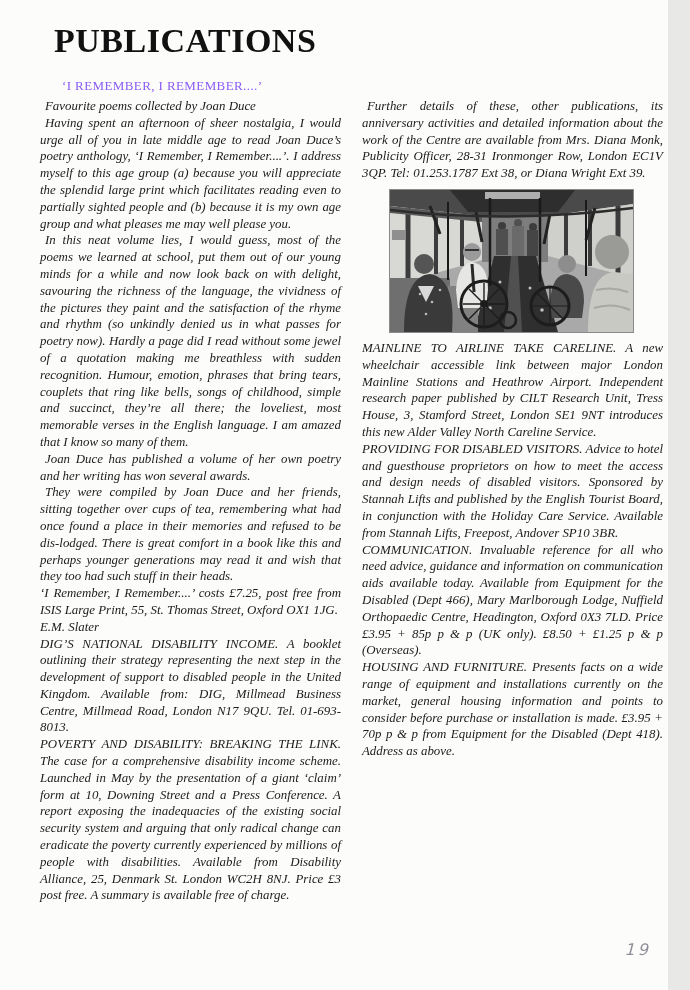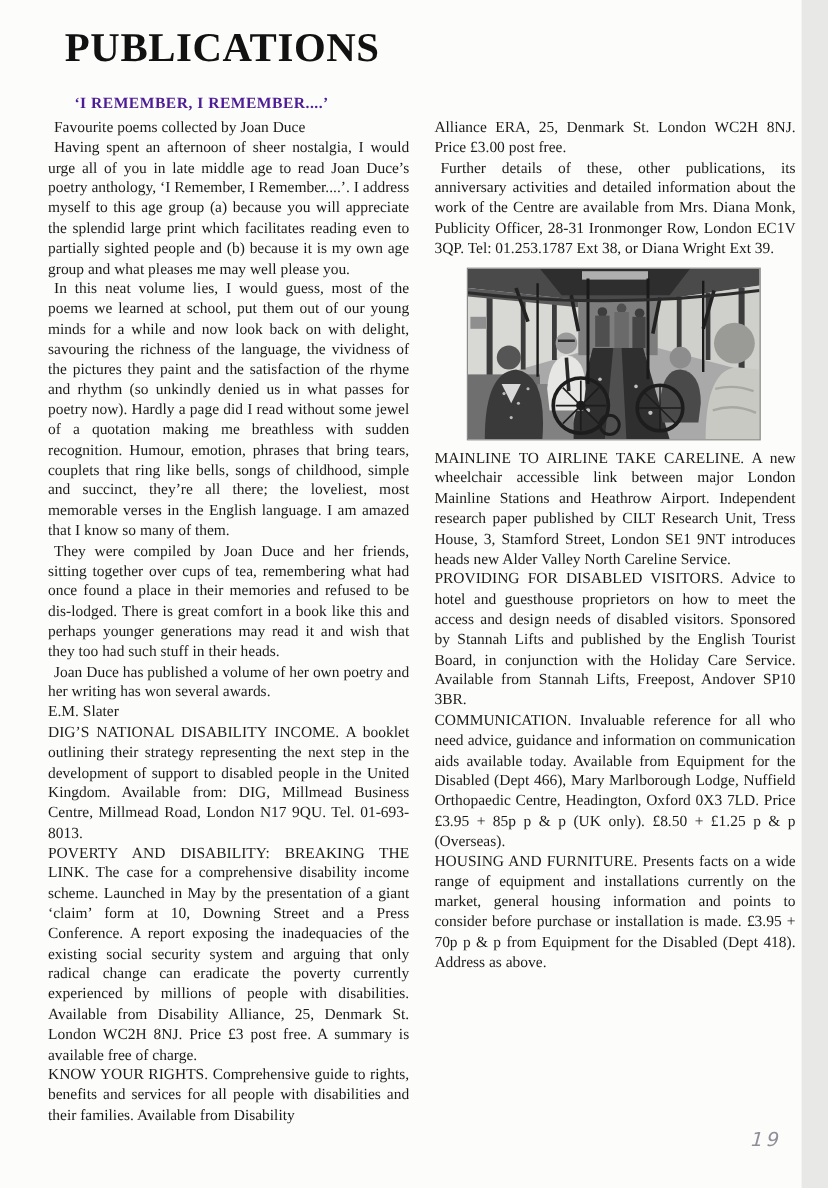--- a/index.html
+++ b/index.html
@@ -10,23 +10,23 @@
     overflow:hidden;
     font-family:"Liberation Serif", serif;
     color:#1b1b1b;
   }
   .title{
     position:absolute;left:54px;top:22px;margin:0;
     font-size:34px;font-weight:bold;letter-spacing:.5px;color:#111;
   }
   .subtitle{
     position:absolute;left:62px;top:78px;
-    font-size:13px;font-weight:bold;letter-spacing:.4px;color:#4c1d95;
+    font-size:13px;font-weight:normal;letter-spacing:.4px;color:#8b5cf6;
   }
-  .col{position:absolute;top:98px;width:301px;}
+  .col{position:absolute;top:98px;width:301px;font-style:italic;}
   .col-left{left:40px;}
   .col-right{left:362px;}
   .col p{
     margin:0;
     font-size:12.9px;line-height:16.8px;
     text-align:justify;
   }
   .indent{text-indent:5px;}
   .signature{text-align:left;}
   .photo-frame{
@@ -54,30 +54,29 @@
 
   <div class="scan-line"></div>
 
   <h1 class="title">PUBLICATIONS</h1>
   <div class="subtitle">‘I REMEMBER, I REMEMBER....’</div>
 
   <div class="col col-left">
     <p class="indent">Favourite poems collected by Joan Duce</p>
     <p class="indent">Having spent an afternoon of sheer nostalgia, I would urge all of you in late middle age to read Joan Duce’s poetry anthology, ‘I Remember, I Remember....’. I address myself to this age group (a) because you will appreciate the splendid large print which facilitates reading even to partially sighted people and (b) because it is my own age group and what pleases me may well please you.</p>
     <p class="indent">In this neat volume lies, I would guess, most of the poems we learned at school, put them out of our young minds for a while and now look back on with delight, savouring the richness of the language, the vividness of the pictures they paint and the satisfaction of the rhyme and rhythm (so unkindly denied us in what passes for poetry now). Hardly a page did I read without some jewel of a quotation making me breathless with sudden recognition. Humour, emotion, phrases that bring tears, couplets that ring like bells, songs of childhood, simple and succinct, they’re all there; the loveliest, most memorable verses in the English language. I am amazed that I know so many of them.</p>
+    <p class="indent">Joan Duce has published a volume of her own poetry and her writing has won several awards.</p>
     <p class="indent">They were compiled by Joan Duce and her friends, sitting together over cups of tea, remembering what had once found a place in their memories and refused to be dis-lodged. There is great comfort in a book like this and perhaps younger generations may read it and wish that they too had such stuff in their heads.</p>
-    <p class="indent">Joan Duce has published a volume of her own poetry and her writing has won several awards.</p>
+    <p>‘I Remember, I Remember....’ costs £7.25, post free from ISIS Large Print, 55, St. Thomas Street, Oxford OX1 1JG.</p>
     <p class="signature">E.M. Slater</p>
     <p>DIG’S NATIONAL DISABILITY INCOME. A booklet outlining their strategy representing the next step in the development of support to disabled people in the United Kingdom. Available from: DIG, Millmead Business Centre, Millmead Road, London N17 9QU. Tel. 01-693-8013.</p>
     <p>POVERTY AND DISABILITY: BREAKING THE LINK. The case for a comprehensive disability income scheme. Launched in May by the presentation of a giant ‘claim’ form at 10, Downing Street and a Press Conference. A report exposing the inadequacies of the existing social security system and arguing that only radical change can eradicate the poverty currently experienced by millions of people with disabilities. Available from Disability Alliance, 25, Denmark St. London WC2H 8NJ. Price £3 post free. A summary is available free of charge.</p>
-    <p>KNOW YOUR RIGHTS. Comprehensive guide to rights, benefits and services for all people with disabilities and their families. Available from Disability</p>
   </div>
 
   <div class="col col-right">
-    <p>Alliance ERA, 25, Denmark St. London WC2H 8NJ. Price £3.00 post free.</p>
     <p class="indent">Further details of these, other publications, its anniversary activities and detailed information about the work of the Centre are available from Mrs. Diana Monk, Publicity Officer, 28-31 Ironmonger Row, London EC1V 3QP. Tel: 01.253.1787 Ext 38, or Diana Wright  Ext  39.</p>
 
     <div class="photo-frame">
       <svg width="243" height="142" viewBox="0 0 243 142" xmlns="http://www.w3.org/2000/svg">
 
         <rect x="0" y="0" width="243" height="142" fill="#a9a9a9"></rect>
 
         <polygon points="0,0 243,0 243,14 160,26 80,26 0,16" fill="#4a4a4a"></polygon>
         <polygon points="60,0 185,0 168,22 78,22" fill="#2e2e2e"></polygon>
         <rect x="95" y="2" width="55" height="7" fill="#cfcfcf" opacity="0.8"></rect>
@@ -154,21 +153,21 @@
 
         <line x1="100" y1="8" x2="100" y2="96" stroke="#1a1a1a" stroke-width="2.5"></line>
         <line x1="150" y1="8" x2="150" y2="92" stroke="#1a1a1a" stroke-width="2.5"></line>
         <line x1="58" y1="12" x2="58" y2="90" stroke="#1a1a1a" stroke-width="2"></line>
         <line x1="196" y1="10" x2="196" y2="86" stroke="#1a1a1a" stroke-width="2"></line>
 
         <path d="M0 20 Q120 34 243 18" stroke="#2c2c2c" stroke-width="2.5" fill="none"></path>
       </svg>
     </div>
 
-    <p>MAINLINE TO AIRLINE TAKE CARELINE. A new wheelchair accessible link between major London Mainline Stations and Heathrow Airport. Independent research paper published by CILT Research Unit, Tress House, 3, Stamford Street, London SE1 9NT introduces heads new Alder Valley North Careline Service.</p>
+    <p>MAINLINE TO AIRLINE TAKE CARELINE. A new wheelchair accessible link between major London Mainline Stations and Heathrow Airport. Independent research paper published by CILT Research Unit, Tress House, 3, Stamford Street, London SE1 9NT introduces this new Alder Valley North Careline Service.</p>
     <p>PROVIDING FOR DISABLED VISITORS. Advice to hotel and guesthouse proprietors on how to meet the access and design needs of disabled visitors. Sponsored by Stannah Lifts and published by the English Tourist Board, in conjunction with the Holiday Care Service. Available from Stannah Lifts, Freepost, Andover SP10 3BR.</p>
     <p>COMMUNICATION. Invaluable reference for all who need advice, guidance and information on communication aids available today. Available from Equipment for the Disabled (Dept 466), Mary Marlborough Lodge, Nuffield Orthopaedic Centre, Headington, Oxford 0X3 7LD. Price £3.95 + 85p p &amp; p (UK only). £8.50 + £1.25 p &amp; p (Overseas).</p>
     <p>HOUSING AND FURNITURE. Presents facts on a wide range of equipment and installations currently on the market, general housing information and points to consider before purchase or installation is made. £3.95 + 70p p &amp; p from Equipment for the Disabled (Dept 418). Address as above.</p>
   </div>
 
   <div class="page-number">19</div>
 
 </div>
 
 </body></html>

